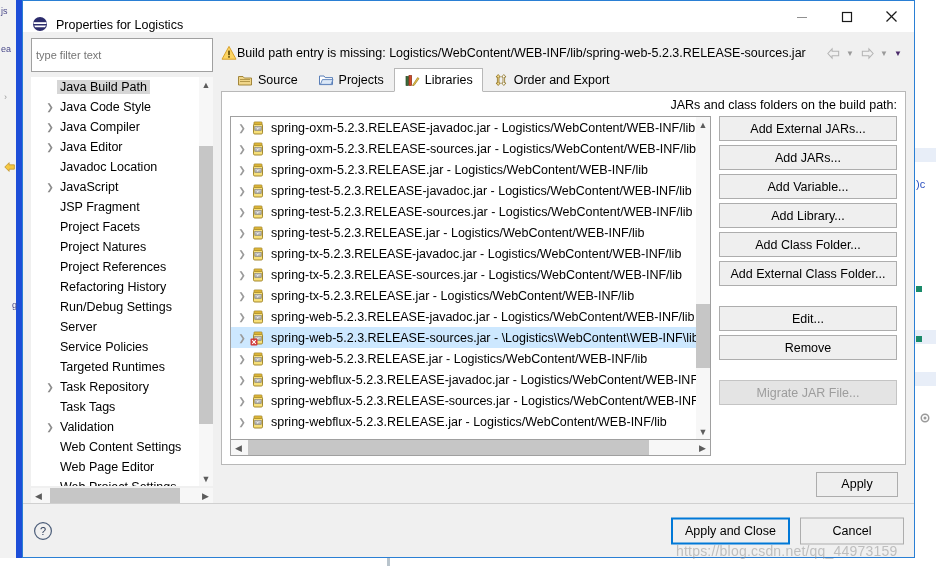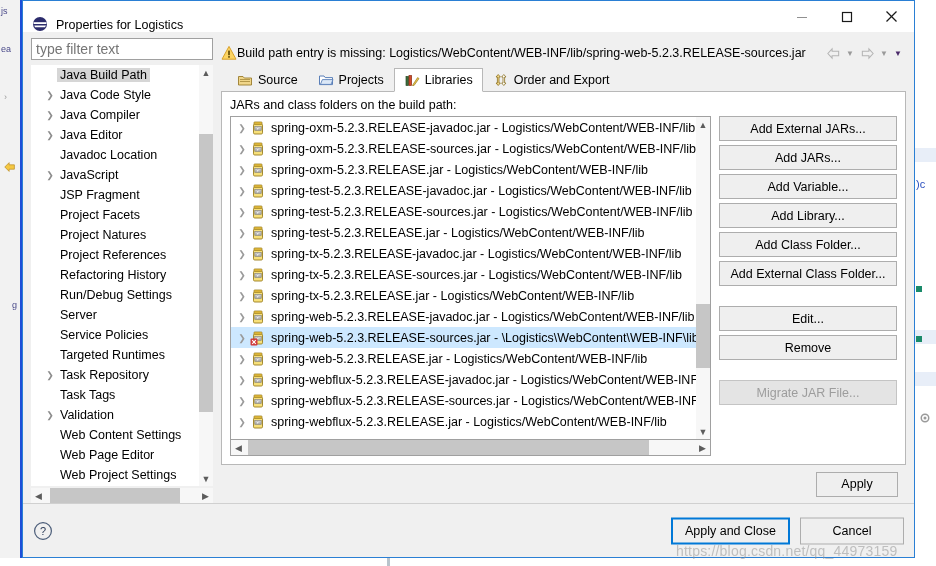--- a/index.html
+++ b/index.html
@@ -13,21 +13,21 @@
   }
 
   
   .bg-root {
     position: absolute; inset: 0;
     background: #ffffff;
   }
   .bg-left-strip {
     position: absolute; left: 0; top: 0; width: 22px; height: 566px;
     background: #f2f2f2;
-    border-right: 2px solid #1d4ed8;
+    border-right: 6px solid #1d4ed8;
     padding-left: 15px;
   }
   .bg-left-text {
     position: absolute; left: 1px; font-size: 9px; color: #4a4a8a;
     font-family: "Liberation Sans", sans-serif;
   }
   .bg-arrow-icon {
     position: absolute; left: 3px; top: 160px;
     width: 14px; height: 14px;
   }
@@ -91,22 +91,22 @@
   
   .left-panel {
     width: 182px; flex: none;
     display: flex; flex-direction: column;
     min-height: 0;
   }
   .filter-input {
     height: 21px;
     border: 1px solid #a0a0a0;
     background: #ffffff;
-    font-size: 14px;
-    padding: 10px 4px;
+    font-size: 11px;
+    padding: 16px 4px;
     color: #707070;
     font-family: "Liberation Sans", sans-serif;
     outline: none;
     flex: none;
   }
   .tree-wrap {
     position: relative;
     margin-top: 5px;
     flex: 1;
     min-height: 0;
@@ -230,21 +230,21 @@
     flex: 1;
     background: #ffffff;
     border: 1px solid #b8b8b8;
     border-top: none;
     display: flex; flex-direction: column;
     padding: 6px 8px 8px 8px;
     min-height: 0;
   }
   .content-label {
     font-size: 12.5px; color: #000;
-    margin-bottom: 4px; flex: none;
+    margin-bottom: 4px; flex: none; text-align: right;
   }
   .content-row {
     flex: 1;
     display: flex; gap: 8px;
     min-height: 0;
   }
 
   
   .list-area {
     flex: 1;

